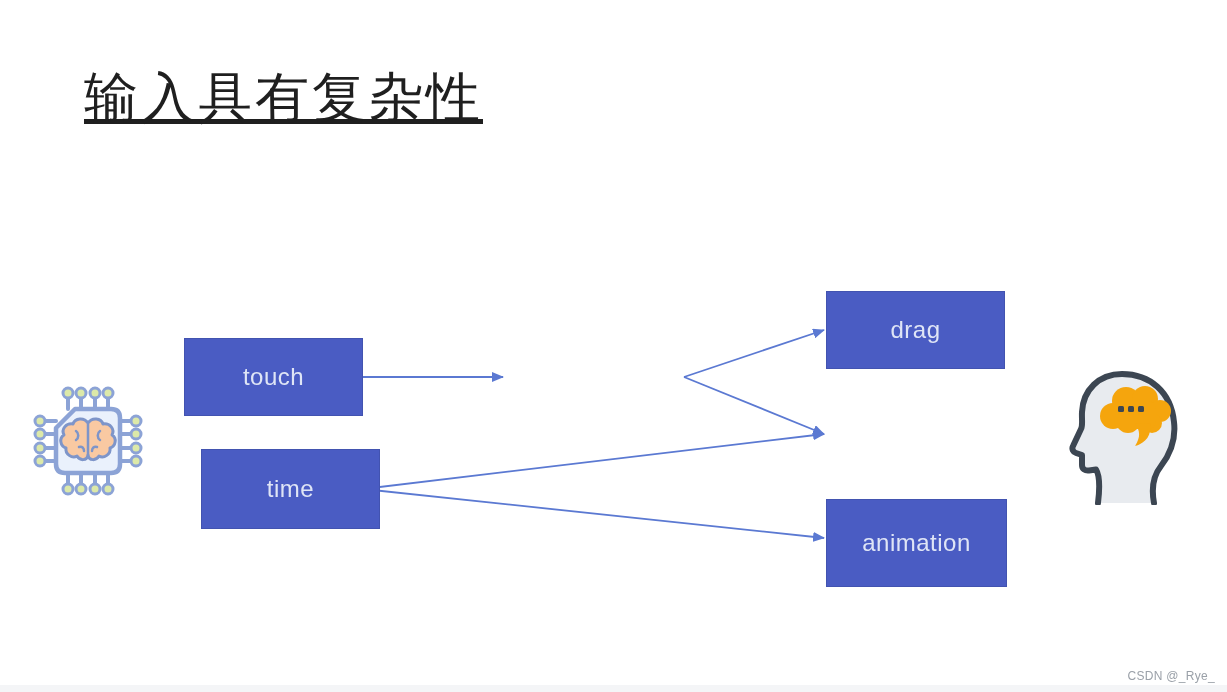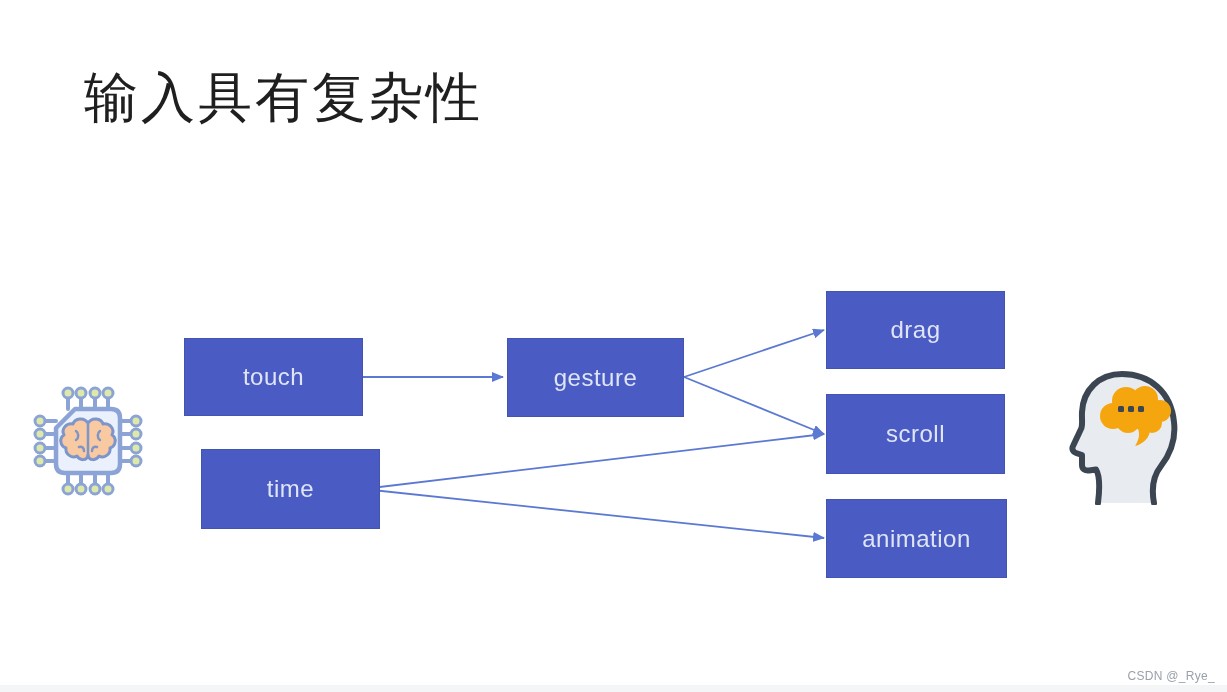--- a/index.html
+++ b/index.html
@@ -14,20 +14,21 @@
   .slide-title {
     position: absolute;
     left: 84px;
     top: 62px;
     margin: 0;
     font-size: 54px;
     font-weight: 300;
     letter-spacing: 3px;
     color: var(--title-text, #1f1f1f);
     white-space: nowrap;
+    text-decoration: underline;
   }
   .edges-layer {
     position: absolute;
     left: 0; top: 0;
     width: 1227px;
     height: 692px;
     pointer-events: none;
   }
   .node {
     position: absolute;
@@ -40,21 +41,21 @@
     font-size: 24px;
     font-weight: 300;
     letter-spacing: 0.5px;
     box-sizing: border-box;
   }
   .node--touch     { left: 184px; top: 338px; width: 179px; height: 78px; }
   .node--gesture   { left: 507px; top: 338px; width: 177px; height: 79px; }
   .node--time      { left: 184px; top: 449px; width: 179px; height: 80px; margin-left: 17px; }
   .node--drag      { left: 826px; top: 291px; width: 179px; height: 78px; }
   .node--scroll    { left: 826px; top: 394px; width: 179px; height: 80px; }
-  .node--animation { left: 826px; top: 499px; width: 181px; height: 79px; }
+  .node--animation { left: 826px; top: 499px; width: 181px; height: 88px; }
   .icon-chip {
     position: absolute;
     left: 30px; top: 383px;
     width: 116px; height: 116px;
   }
   .icon-head {
     position: absolute;
     left: 1066px; top: 361px;
     width: 122px; height: 144px;
   }
@@ -91,23 +92,21 @@
         <line x1="363" y1="377" x2="503" y2="377" stroke="#5b79d2" stroke-width="1.8" marker-end="url(#arrowhead)"></line>
         <line x1="684" y1="377" x2="824" y2="330" stroke="#5b79d2" stroke-width="1.8" marker-end="url(#arrowhead)"></line>
         <line x1="684" y1="377" x2="824" y2="434" stroke="#5b79d2" stroke-width="1.8" marker-end="url(#arrowhead)"></line>
         <line x1="363" y1="489" x2="824" y2="434" stroke="#5b79d2" stroke-width="1.8" marker-end="url(#arrowhead)"></line>
         <line x1="363" y1="489" x2="824" y2="538" stroke="#5b79d2" stroke-width="1.8" marker-end="url(#arrowhead)"></line>
       </g>
   </svg>
 
   <div class="node node--touch">touch</div>
   <div class="node node--time">time</div>
-  <div class="node node--gesture">gesture</div>
   <div class="node node--drag">drag</div>
-  <div class="node node--scroll">scroll</div>
   <div class="node node--animation">animation</div>
 
   <svg class="icon-chip" viewBox="0 0 116 116">
     <g class="chip-stroke" stroke="#8ca3d6" stroke-width="4" stroke-linecap="round">
       <line x1="38" y1="26" x2="38" y2="13"></line>
         <line x1="51" y1="26" x2="51" y2="13"></line>
       <line x1="65" y1="26" x2="65" y2="13"></line>
         <line x1="78" y1="26" x2="78" y2="13"></line>
       <line x1="38" y1="90" x2="38" y2="103"></line>
         <line x1="51" y1="90" x2="51" y2="103"></line>

